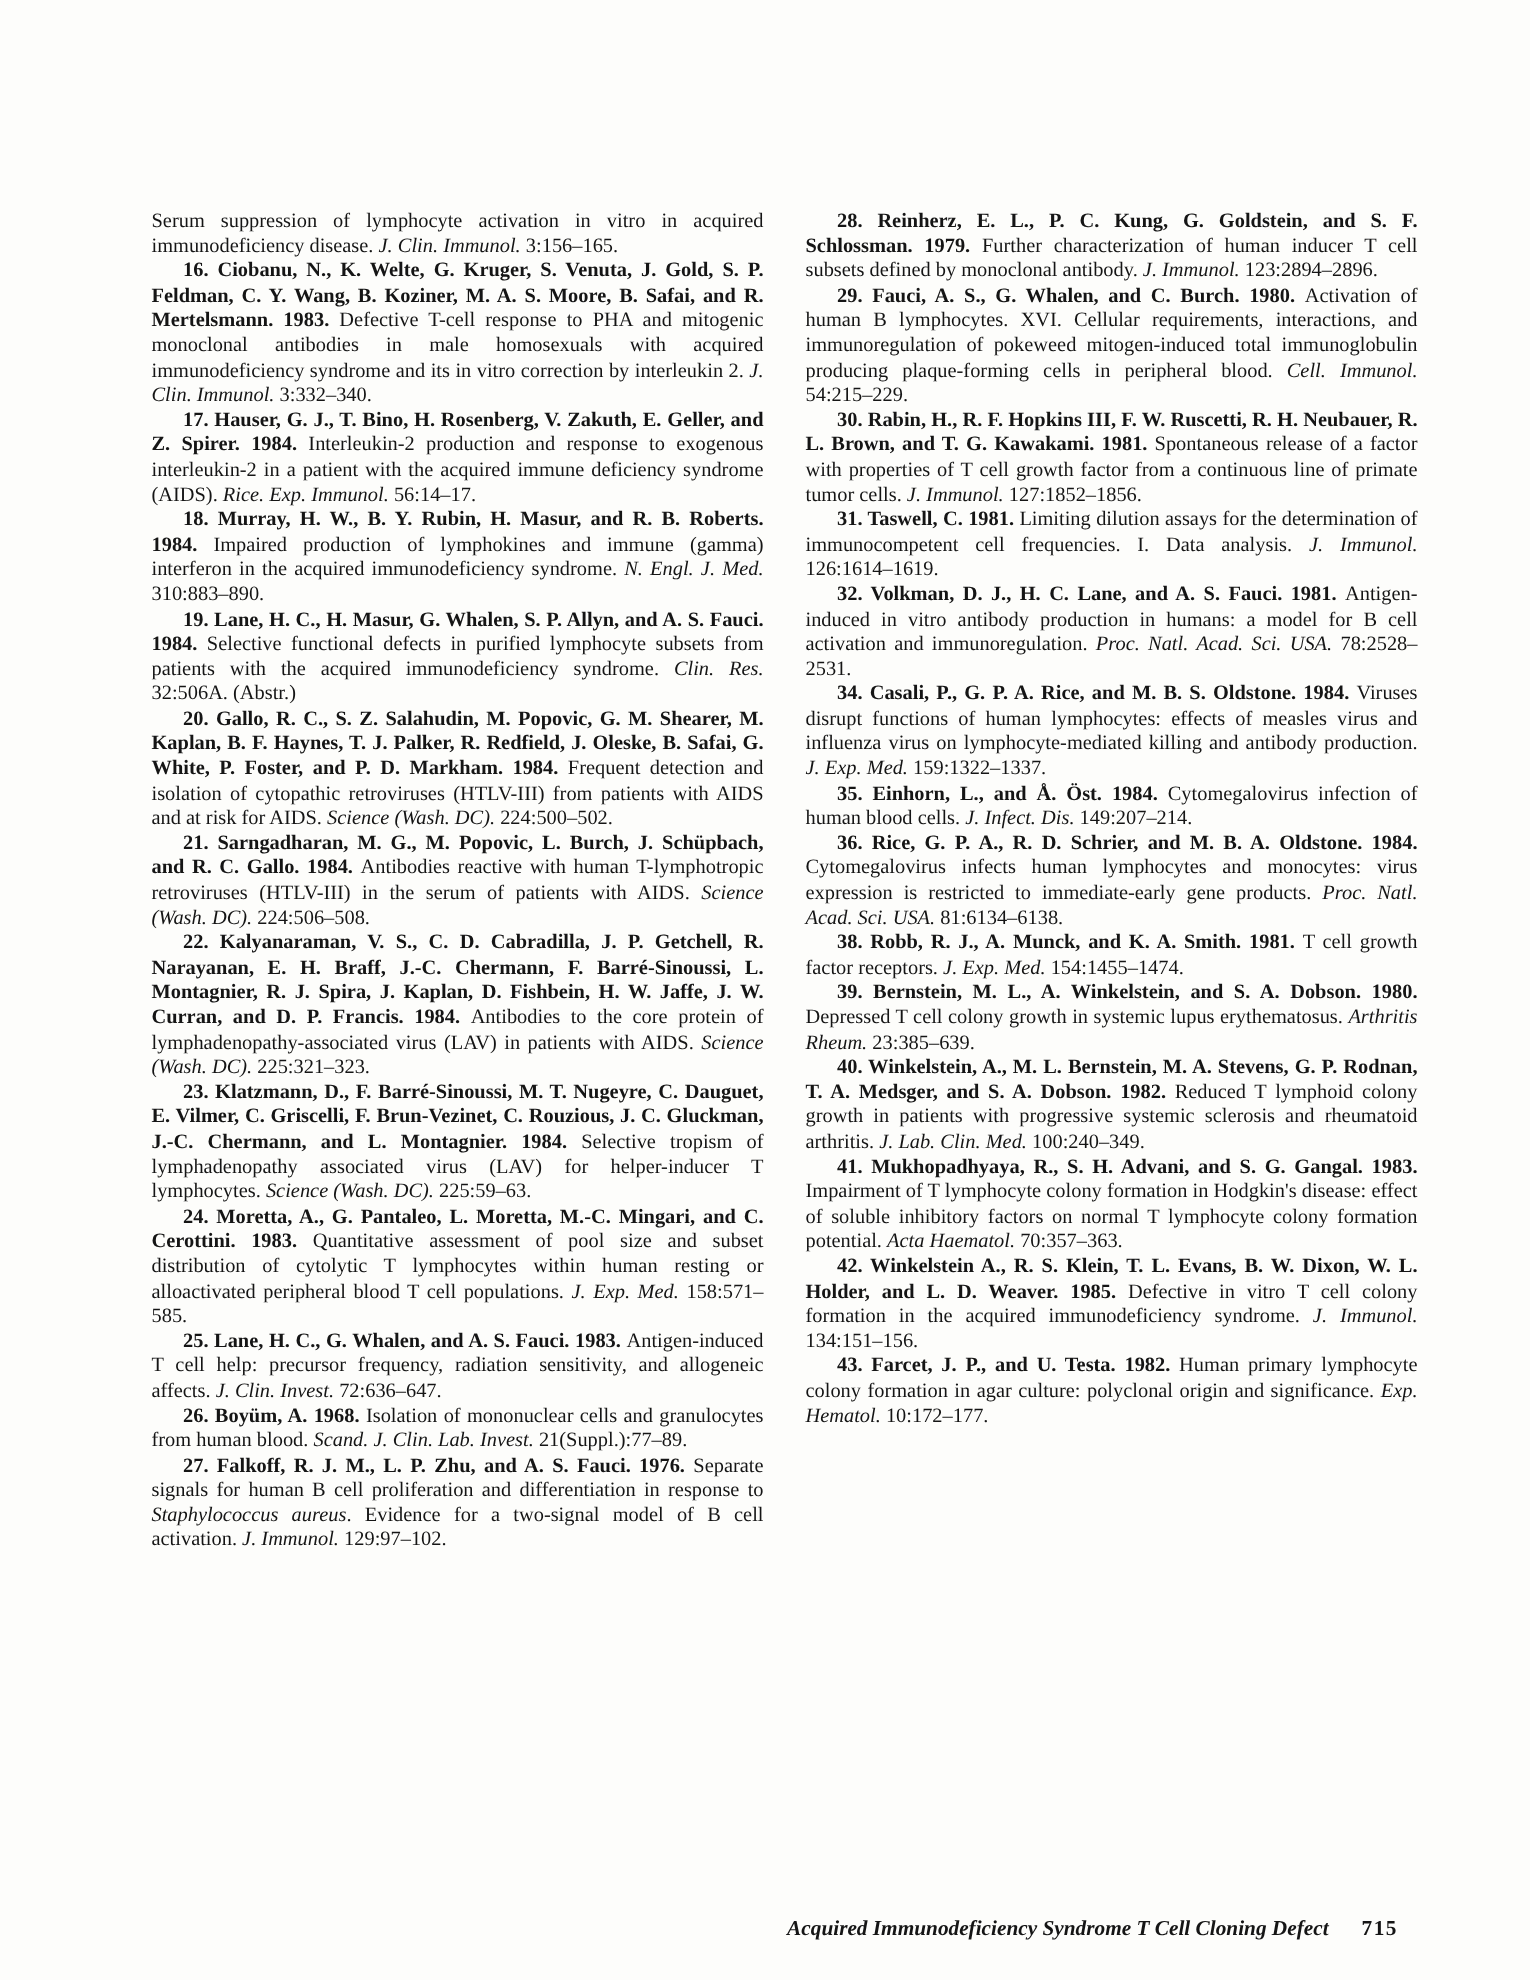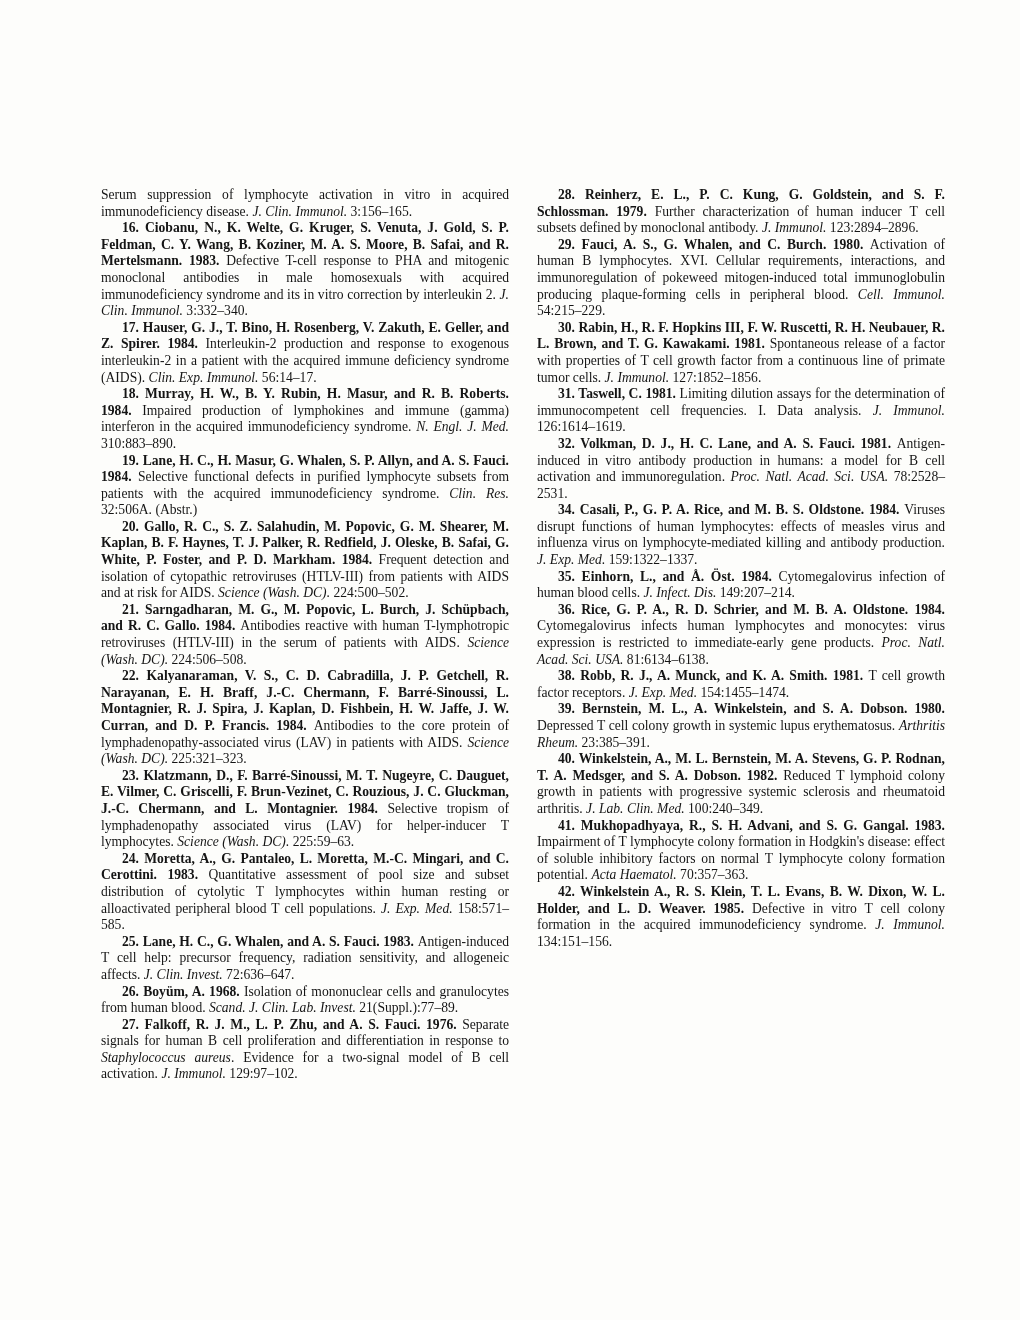--- a/index.html
+++ b/index.html
@@ -7,21 +7,21 @@
   body { background:#e8e8e8; }
   .page {
     position:relative; width:1020px; height:1320px;
     background:var(--paper); color:var(--ink);
     font-family:"Liberation Serif", serif;
     font-size:13.6px; line-height:16.6px;
     overflow:hidden;
   }
   .columns {
     position:absolute; left:101px; top:139px; width:844px;
-    display:flex; gap:28px;margin-top:48px;
+    display:flex; gap:28px;
   }
   .col { width:408px; }
   p.ref { margin:0; text-indent:21px; text-align:justify; }
   p.ref.flush { text-indent:0; }
   .b { font-weight:bold; }
   .i { font-style:italic; }
   .footer {
     position:absolute; right:88px; top:1278px;
     font-size:14.2px; line-height:17px; white-space:nowrap;
   }
@@ -29,21 +29,21 @@
   .footer .page-number { font-weight:bold; margin-left:22px; letter-spacing:1px; }
 </style>
 </head>
 <body>
 
 <div class="page">
   <div class="columns">
     <div class="col" id="refs-left">
         <p class="ref flush"><span>Serum suppression of lymphocyte activation in vitro in acquired immunodeficiency disease. </span><span class="i">J. Clin. Immunol.</span><span> 3:156–165.</span></p>
         <p class="ref"><span class="b">16. Ciobanu, N., K. Welte, G. Kruger, S. Venuta, J. Gold, S. P. Feldman, C. Y. Wang, B. Koziner, M. A. S. Moore, B. Safai, and R. Mertelsmann. 1983. </span><span>Defective T-cell response to PHA and mitogenic monoclonal antibodies in male homosexuals with acquired immunodeficiency syndrome and its in vitro correction by interleukin 2. </span><span class="i">J. Clin. Immunol.</span><span> 3:332–340.</span></p>
-        <p class="ref"><span class="b">17. Hauser, G. J., T. Bino, H. Rosenberg, V. Zakuth, E. Geller, and Z. Spirer. 1984. </span><span>Interleukin-2 production and response to exogenous interleukin-2 in a patient with the acquired immune deficiency syndrome (AIDS). </span><span class="i">Clin. Exp. Immunol.</span><span> 56:14–17.</span></p>
+        <p class="ref"><span class="b">17. Hauser, G. J., T. Bino, H. Rosenberg, V. Zakuth, E. Geller, and Z. Spirer. 1984. </span><span>Interleukin-2 production and response to exogenous interleukin-2 in a patient with the acquired immune deficiency syndrome (AIDS). </span><span class="i">Rice. Exp. Immunol.</span><span> 56:14–17.</span></p>
         <p class="ref"><span class="b">18. Murray, H. W., B. Y. Rubin, H. Masur, and R. B. Roberts. 1984. </span><span>Impaired production of lymphokines and immune (gamma) interferon in the acquired immunodeficiency syndrome. </span><span class="i">N. Engl. J. Med.</span><span> 310:883–890.</span></p>
         <p class="ref"><span class="b">19. Lane, H. C., H. Masur, G. Whalen, S. P. Allyn, and A. S. Fauci. 1984. </span><span>Selective functional defects in purified lymphocyte subsets from patients with the acquired immunodeficiency syndrome. </span><span class="i">Clin. Res.</span><span> 32:506A. (Abstr.)</span></p>
         <p class="ref"><span class="b">20. Gallo, R. C., S. Z. Salahudin, M. Popovic, G. M. Shearer, M. Kaplan, B. F. Haynes, T. J. Palker, R. Redfield, J. Oleske, B. Safai, G. White, P. Foster, and P. D. Markham. 1984. </span><span>Frequent detection and isolation of cytopathic retroviruses (HTLV-III) from patients with AIDS and at risk for AIDS. </span><span class="i">Science (Wash. DC).</span><span> 224:500–502.</span></p>
         <p class="ref"><span class="b">21. Sarngadharan, M. G., M. Popovic, L. Burch, J. Schüpbach, and R. C. Gallo. 1984. </span><span>Antibodies reactive with human T-lymphotropic retroviruses (HTLV-III) in the serum of patients with AIDS. </span><span class="i">Science (Wash. DC).</span><span> 224:506–508.</span></p>
         <p class="ref"><span class="b">22. Kalyanaraman, V. S., C. D. Cabradilla, J. P. Getchell, R. Narayanan, E. H. Braff, J.-C. Chermann, F. Barré-Sinoussi, L. Montagnier, R. J. Spira, J. Kaplan, D. Fishbein, H. W. Jaffe, J. W. Curran, and D. P. Francis. 1984. </span><span>Antibodies to the core protein of lymphadenopathy-associated virus (LAV) in patients with AIDS. </span><span class="i">Science (Wash. DC).</span><span> 225:321–323.</span></p>
         <p class="ref"><span class="b">23. Klatzmann, D., F. Barré-Sinoussi, M. T. Nugeyre, C. Dauguet, E. Vilmer, C. Griscelli, F. Brun-Vezinet, C. Rouzious, J. C. Gluckman, J.-C. Chermann, and L. Montagnier. 1984. </span><span>Selective tropism of lymphadenopathy associated virus (LAV) for helper-inducer T lymphocytes. </span><span class="i">Science (Wash. DC).</span><span> 225:59–63.</span></p>
         <p class="ref"><span class="b">24. Moretta, A., G. Pantaleo, L. Moretta, M.-C. Mingari, and C. Cerottini. 1983. </span><span>Quantitative assessment of pool size and subset distribution of cytolytic T lymphocytes within human resting or alloactivated peripheral blood T cell populations. </span><span class="i">J. Exp. Med.</span><span> 158:571–585.</span></p>
         <p class="ref"><span class="b">25. Lane, H. C., G. Whalen, and A. S. Fauci. 1983. </span><span>Antigen-induced T cell help: precursor frequency, radiation sensitivity, and allogeneic affects. </span><span class="i">J. Clin. Invest.</span><span> 72:636–647.</span></p>
         <p class="ref"><span class="b">26. Boyüm, A. 1968. </span><span>Isolation of mononuclear cells and granulocytes from human blood. </span><span class="i">Scand. J. Clin. Lab. Invest.</span><span> 21(Suppl.):77–89.</span></p>
         <p class="ref"><span class="b">27. Falkoff, R. J. M., L. P. Zhu, and A. S. Fauci. 1976. </span><span>Separate signals for human B cell proliferation and differentiation in response to </span><span class="i">Staphylococcus aureus</span><span>. Evidence for a two-signal model of B cell activation. </span><span class="i">J. Immunol.</span><span> 129:97–102.</span></p>
@@ -51,19 +51,23 @@
     <div class="col" id="refs-right">
         <p class="ref"><span class="b">28. Reinherz, E. L., P. C. Kung, G. Goldstein, and S. F. Schlossman. 1979. </span><span>Further characterization of human inducer T cell subsets defined by monoclonal antibody. </span><span class="i">J. Immunol.</span><span> 123:2894–2896.</span></p>
         <p class="ref"><span class="b">29. Fauci, A. S., G. Whalen, and C. Burch. 1980. </span><span>Activation of human B lymphocytes. XVI. Cellular requirements, interactions, and immunoregulation of pokeweed mitogen-induced total immunoglobulin producing plaque-forming cells in peripheral blood. </span><span class="i">Cell. Immunol.</span><span> 54:215–229.</span></p>
         <p class="ref"><span class="b">30. Rabin, H., R. F. Hopkins III, F. W. Ruscetti, R. H. Neubauer, R. L. Brown, and T. G. Kawakami. 1981. </span><span>Spontaneous release of a factor with properties of T cell growth factor from a continuous line of primate tumor cells. </span><span class="i">J. Immunol.</span><span> 127:1852–1856.</span></p>
         <p class="ref"><span class="b">31. Taswell, C. 1981. </span><span>Limiting dilution assays for the determination of immunocompetent cell frequencies. I. Data analysis. </span><span class="i">J. Immunol.</span><span> 126:1614–1619.</span></p>
         <p class="ref"><span class="b">32. Volkman, D. J., H. C. Lane, and A. S. Fauci. 1981. </span><span>Antigen-induced in vitro antibody production in humans: a model for B cell activation and immunoregulation. </span><span class="i">Proc. Natl. Acad. Sci. USA.</span><span> 78:2528–2531.</span></p>
         <p class="ref"><span class="b">34. Casali, P., G. P. A. Rice, and M. B. S. Oldstone. 1984. </span><span>Viruses disrupt functions of human lymphocytes: effects of measles virus and influenza virus on lymphocyte-mediated killing and antibody production. </span><span class="i">J. Exp. Med.</span><span> 159:1322–1337.</span></p>
         <p class="ref"><span class="b">35. Einhorn, L., and Å. Öst. 1984. </span><span>Cytomegalovirus infection of human blood cells. </span><span class="i">J. Infect. Dis.</span><span> 149:207–214.</span></p>
         <p class="ref"><span class="b">36. Rice, G. P. A., R. D. Schrier, and M. B. A. Oldstone. 1984. </span><span>Cytomegalovirus infects human lymphocytes and monocytes: virus expression is restricted to immediate-early gene products. </span><span class="i">Proc. Natl. Acad. Sci. USA.</span><span> 81:6134–6138.</span></p>
         <p class="ref"><span class="b">38. Robb, R. J., A. Munck, and K. A. Smith. 1981. </span><span>T cell growth factor receptors. </span><span class="i">J. Exp. Med.</span><span> 154:1455–1474.</span></p>
-        <p class="ref"><span class="b">39. Bernstein, M. L., A. Winkelstein, and S. A. Dobson. 1980. </span><span>Depressed T cell colony growth in systemic lupus erythematosus. </span><span class="i">Arthritis Rheum.</span><span> 23:385–391.</span></p>
+        <p class="ref"><span class="b">39. Bernstein, M. L., A. Winkelstein, and S. A. Dobson. 1980. </span><span>Depressed T cell colony growth in systemic lupus erythematosus. </span><span class="i">Arthritis Rheum.</span><span> 23:385–639.</span></p>
         <p class="ref"><span class="b">40. Winkelstein, A., M. L. Bernstein, M. A. Stevens, G. P. Rodnan, T. A. Medsger, and S. A. Dobson. 1982. </span><span>Reduced T lymphoid colony growth in patients with progressive systemic sclerosis and rheumatoid arthritis. </span><span class="i">J. Lab. Clin. Med.</span><span> 100:240–349.</span></p>
         <p class="ref"><span class="b">41. Mukhopadhyaya, R., S. H. Advani, and S. G. Gangal. 1983. </span><span>Impairment of T lymphocyte colony formation in Hodgkin's disease: effect of soluble inhibitory factors on normal T lymphocyte colony formation potential. </span><span class="i">Acta Haematol.</span><span> 70:357–363.</span></p>
         <p class="ref"><span class="b">42. Winkelstein A., R. S. Klein, T. L. Evans, B. W. Dixon, W. L. Holder, and L. D. Weaver. 1985. </span><span>Defective in vitro T cell colony formation in the acquired immunodeficiency syndrome. </span><span class="i">J. Immunol.</span><span> 134:151–156.</span></p>
+        <p class="ref"><span class="b">43. Farcet, J. P., and U. Testa. 1982. </span><span>Human primary lymphocyte colony formation in agar culture: polyclonal origin and significance. </span><span class="i">Exp. Hematol.</span><span> 10:172–177.</span></p>
       </div>
+  </div>
+  <div class="footer">
+    <span class="running-title">Acquired Immunodeficiency Syndrome T Cell Cloning Defect</span><span class="page-number">715</span>
   </div>
 </div>
 
 </body></html>

